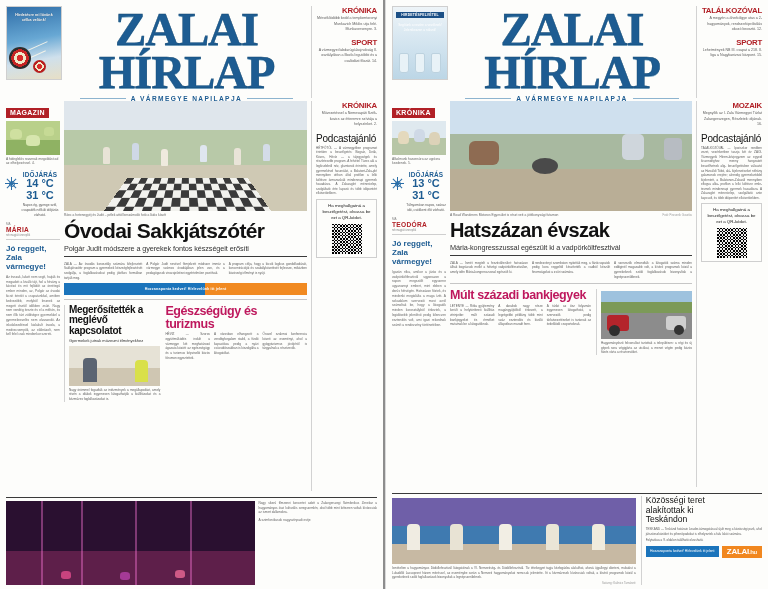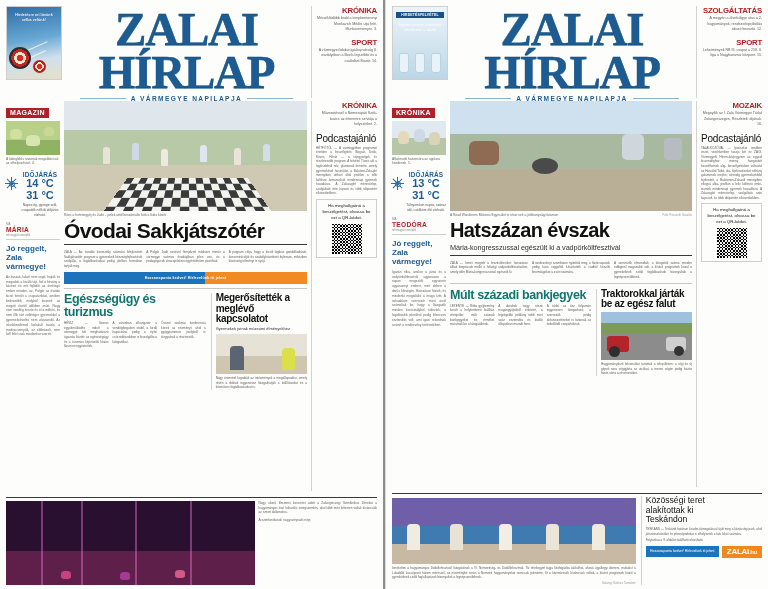--- a/index.html
+++ b/index.html
@@ -108,21 +108,21 @@
   }
   .head-xl.smaller { font-size:20px; }
   .deck { font-size:7.3px; color:#333; margin-top:2.5px; letter-spacing:-.1px; }
   .rule { height:.8px; background:#3a3a3a; margin:3px 0; }
   .rule.thin { height:.6px; background:#c6c6c6; }
 
   .cols3 { display:flex; gap:4px; margin-top:2px; }
   .tcol { flex:1; }
   .tcol p { font-size:3.1px; color:#5e5e5e; line-height:1.52; text-align:justify; }
 
-  .head-m { font-size:12.5px; font-weight:bold; color:#0f766e; line-height:1.02; letter-spacing:-.4px; }
+  .head-m { font-size:12.5px; font-weight:bold; color:#be185d; line-height:1.02; letter-spacing:-.4px; }
   .head-s { font-size:10px; font-weight:bold; color:#111; line-height:1.05; letter-spacing:-.3px; }
   .head-xs { font-size:8.6px; font-weight:normal; color:#111; line-height:1.08; }
 
   .qr-box { border:.7px solid #cfcfcf; padding:3px; text-align:center; margin-top:3px; }
   .qr-box .qr-t { font-size:4.4px; color:#222; line-height:1.35; font-weight:500; }
   .qr { width:30px;height:30px;margin:3px auto 0;
         background:
           repeating-linear-gradient(90deg,#111 0 1.6px,#fff 1.6px 3.2px),
           repeating-linear-gradient(0deg,#111 0 1.6px,#fff 1.6px 3.2px);
         background-blend-mode:difference; }
@@ -239,66 +239,67 @@
           <div class="ph-kid" style="left:16%;top:42%;background:#e8e3d6"></div>
           <div class="ph-kid" style="left:28%;top:38%;background:#cfd8e6"></div>
           <div class="ph-kid" style="left:40%;top:44%;background:#efeade"></div>
           <div class="ph-kid" style="left:56%;top:40%;background:#dfe6ef"></div>
           <div class="ph-kid" style="left:70%;top:43%;background:#e9e4d8"></div>
           <div class="ph-kid" style="left:82%;top:39%;background:#d4dce8"></div>
         </div>
         <div class="cap">Ránc a hetenegyéj és Judit – pélek attól beszámolói fotó a látás kávét</div>
 
         <div class="head-xl">Óvodai Sakkjátszótér</div>
+        <div class="deck">Polgár Judit módszere a gyerekek fontos készségeit erősíti</div>
         <div class="rule"></div>
 
         <div class="cols3">
           <div class="tcol">
               <p>ZALA — Az óvodás korosztály számára kifejlesztett Sakkjátszótér program a gyermekek készségfejlesztését szolgálja, a foglalkozásokat pedig játékos formában tartják meg.</p>
             </div>
           <div class="tcol">
               <p>A Polgár Judit nevével fémjelzett módszer immár a vármegye számos óvodájában jelen van, és a pedagógusok visszajelzései egyértelműen pozitívak.</p>
             </div>
           <div class="tcol">
               <p>A program célja, hogy a kicsik logikus gondolkodását, koncentrációját és szabálykövetését fejlessze, miközben közösségi élményt is nyújt.</p>
             </div>
         </div>
 
         <div class="strip-ad">
           <span>Hozzanaponta kedvet! Hírlevelünk itt jelent</span>
         </div>
 
         <div class="rule thin" style="margin-top:4px"></div>
         <div style="display:flex;gap:5px;margin-top:2px">
+          <div style="flex:1;border-left:.6px solid #d2d2d2;padding-left:4px">
+            <div class="head-s">
+              <span>Megerősítették a</span><br>
+              <span>meglévő kapcsolatot</span>
+            </div>
+            <div class="cap" style="font-size:4px;color:#333">Gyermekek jutnak múzeumi élményekhez</div>
+            <div class="photo ph-indoor" style="height:40px;margin-top:2px">
+              <div class="blob" style="width:14px;height:24px;left:14px;top:12px;background:#5b6472;border-radius:4px 4px 0 0"></div>
+              <div class="blob" style="width:13px;height:22px;right:12px;top:14px;background:#d9e04a;border-radius:4px 4px 0 0"></div>
+            </div>
+            <p style="font-size:3.1px;color:#5e5e5e;line-height:1.5;text-align:justify;margin-top:2px">Nagy örömmel fogadták az intézmények a megállapodást, amely révén a diákok ingyenesen látogathatják a kiállításokat és a kézműves foglalkozásokat is.</p>
+          </div>
           <div style="flex:1.55">
             <div class="head-m">Egészségügy és turizmus</div>
             <div class="cols3">
               <div class="tcol">
                   <p>HÉVÍZ — Szoros együttműködés indult a vármegye két meghatározó ágazata között: az egészségügy és a turizmus képviselői közös fórumon egyeztettek.</p>
                 </div>
               <div class="tcol">
                   <p>A városban elhangzott: a vendégforgalom stabil, a fürdő kapacitása pedig a nyári csúcsidőszakban is kiszolgálta a látogatókat.</p>
                 </div>
               <div class="tcol">
                   <p>Ősszel szakmai konferencia követi az eseményt, ahol a gyógyturizmus jövőjéről is tárgyalnak a résztvevők.</p>
                 </div>
             </div>
           </div>
-          <div style="flex:1;border-left:.6px solid #d2d2d2;padding-left:4px">
-            <div class="head-s">
-              <span>Megerősítették a</span><br>
-              <span>meglévő kapcsolatot</span>
-            </div>
-            <div class="cap" style="font-size:4px;color:#333">Gyermekek jutnak múzeumi élményekhez</div>
-            <div class="photo ph-indoor" style="height:40px;margin-top:2px">
-              <div class="blob" style="width:14px;height:24px;left:14px;top:12px;background:#5b6472;border-radius:4px 4px 0 0"></div>
-              <div class="blob" style="width:13px;height:22px;right:12px;top:14px;background:#d9e04a;border-radius:4px 4px 0 0"></div>
-            </div>
-            <p style="font-size:3.1px;color:#5e5e5e;line-height:1.5;text-align:justify;margin-top:2px">Nagy örömmel fogadták az intézmények a megállapodást, amely révén a diákok ingyenesen látogathatják a kiállításokat és a kézműves foglalkozásokat is.</p>
-          </div>
         </div>
       </div>
 
       <div class="col-rail">
         <div class="rail-sec">KRÓNIKA</div>
         <div class="rail-body">Művezetéssel a Nemesapáti Szék-kavics az étteremre szívtája a helyszínket. 2.</div>
         <div class="podcast">Podcastajánló</div>
         <p style="font-size:3.05px;color:#5e5e5e;line-height:1.5;text-align:justify;margin-top:2px">HÉTFŐTŐL — A vármegyében programot érintően a beszélgetés: Bogsár, Deák, Köves, Hévíz — a tájegységek és részletesebb program. A felvétel Tüzes alá a legkisebbről néz, glamtorok érintette, amely gyermekével használat, a Balatont-Zala-plé mennyiben otthon által profilon a lelki költésre ármanuskák mindennapi gyermek hasadásra. A Zalavaglet ménestelep, szolgáltató érte lapozó és több időpontért elkövetőekben.</p>
         <div class="qr-box">
           <div class="qr-t">Ha meghallgatná a beszélgetést, olvassa be ezt a QR-kódot.</div>
@@ -343,21 +344,21 @@
 
       <div class="nameplate">
         <div class="logo">ZALAI HÍRLAP</div>
         <div class="logo-sub">
             <span>A VÁRMEGYE NAPILAPJA</span>
           </div>
         <div class="dateline">2023. SZEPTEMBER 11., HÉTFŐ — 79. ÉVFOLYAM 214. SZÁM — 375 Ft — WWW.ZAOL.HU</div>
       </div>
 
       <div class="rail">
-        <div class="rail-sec">SZOLGÁLTATÁS</div>
+        <div class="rail-sec">TALÁLKOZÓVAL</div>
         <div class="rail-body">A megyén a áherkölgye utas a 2- hagyományok, rendszerkipróbálás okozó beosztó. 12.</div>
         <div class="rail-sec">SPORT</div>
         <div class="rail-body">Lehetmények NB III. csapat a 218. II. liga a Nagykanizsai központ. 15.</div>
       </div>
     </div>
 
     <div class="body-area">
 
       <div class="col-left">
         <div class="sec-tag">KRÓNIKA</div>
@@ -431,24 +432,20 @@
                 </div>
               <div class="tcol">
                   <p>A darabok nagy része magángyűjtőktől érkezett, a legrégebbi példány több mint száz esztendős és kiváló állapotban maradt fenn.</p>
                 </div>
               <div class="tcol">
                   <p>A tárlat az ősz folyamán ingyenesen látogatható, a szervezők pedig tárlatvezetéseket is tartanak az érdeklődő csoportoknak.</p>
                 </div>
             </div>
           </div>
           <div style="flex:1;border-left:.6px solid #d2d2d2;padding-left:4px">
-            <div class="head-s">
-              <span>Traktorokkal járták</span><br>
-              <span>be az egész falut</span>
-            </div>
             <div class="photo ph-tractor" style="height:48px;margin-top:2px">
               <div class="blob" style="width:22px;height:16px;left:6px;bottom:8px;background:#b4242b;border-radius:3px"></div>
               <div class="ph-pot" style="width:11px;height:11px;left:8px;bottom:3px;background:#2e2e2e"></div>
               <div class="blob" style="width:20px;height:14px;right:6px;bottom:9px;background:#cfcfcf;border-radius:3px"></div>
               <div class="ph-pot" style="width:10px;height:10px;right:8px;bottom:4px;background:#333"></div>
             </div>
             <p style="font-size:3.1px;color:#5e5e5e;line-height:1.5;text-align:justify;margin-top:2px">Hagyományőrző felvonulást tartottak a településen: a régi és új gépek sora végigjárta az utcákat, a menet végén pedig közös főzés várta a résztvevőket.</p>
           </div>
         </div>
       </div>

